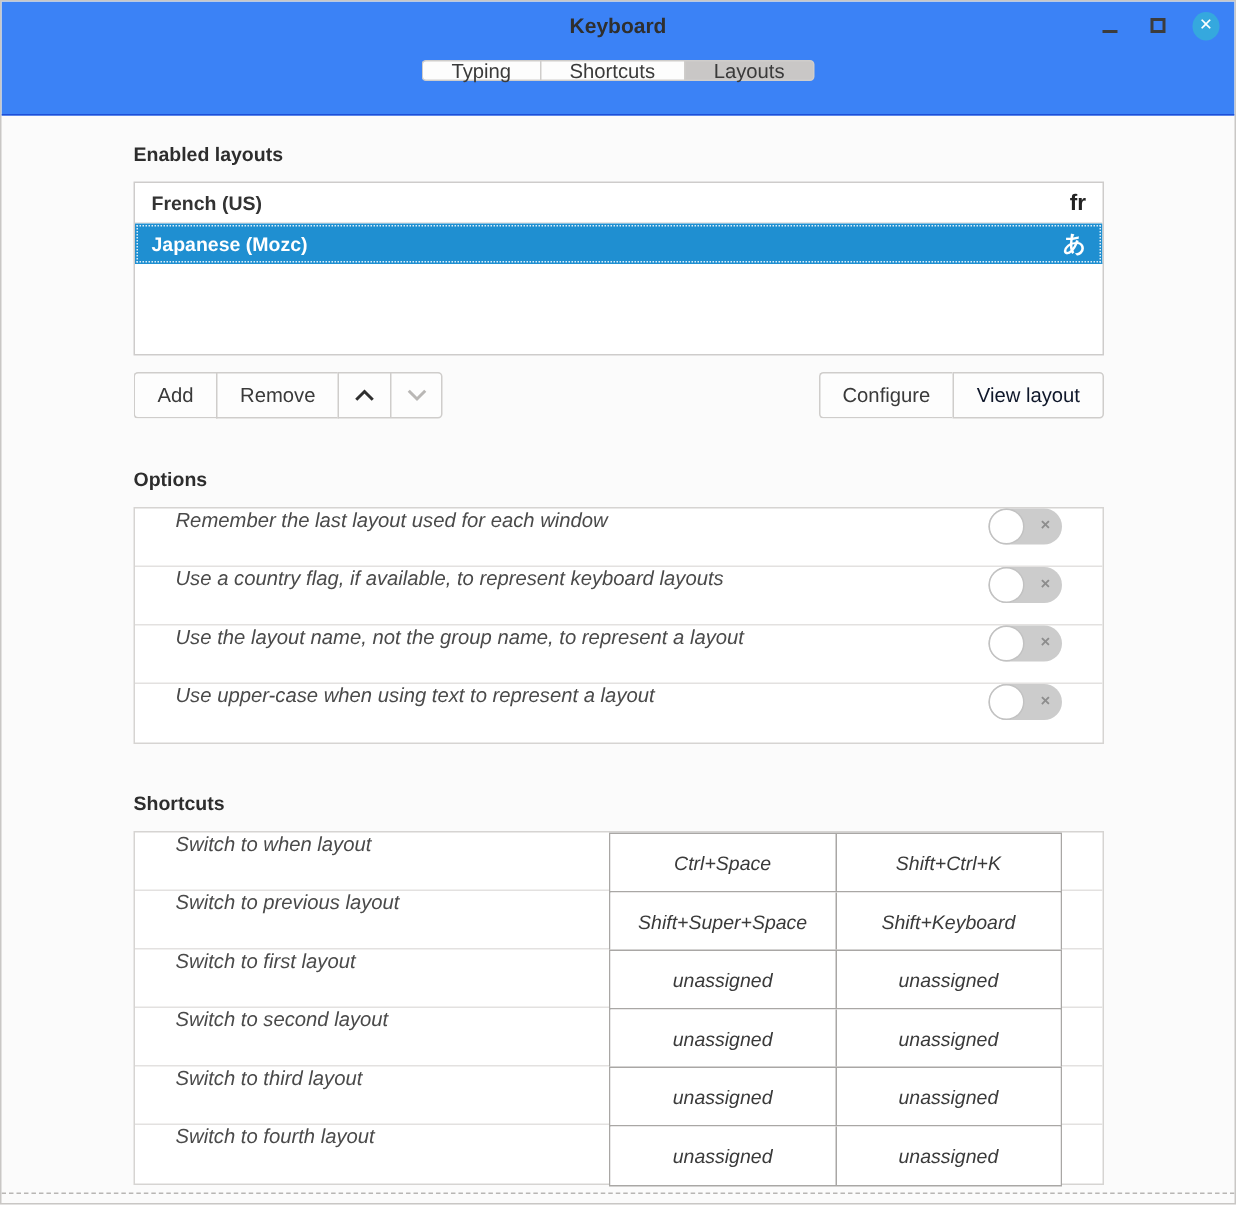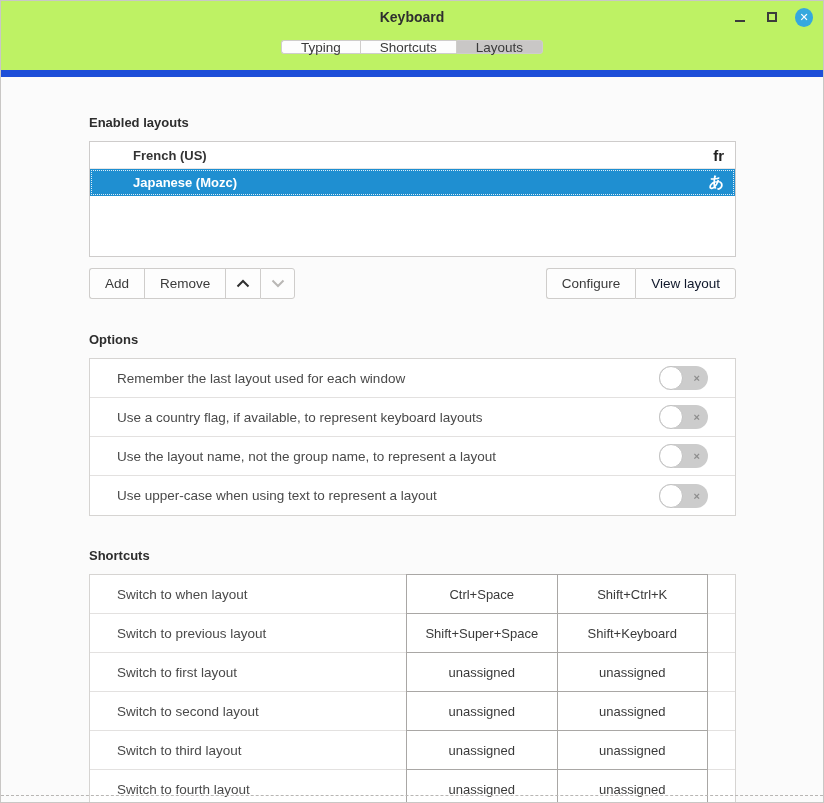--- a/index.html
+++ b/index.html
@@ -8,22 +8,22 @@
     font-family: "Liberation Sans", "DejaVu Sans", sans-serif;
     font-size: 13px;
     color: #3c3c3c;
     background: #fbfbfb;
     border: 1px solid #c9c7c5;
     position: relative;
   }
 
   
   .header {
-    background: #bef264;
-    border-bottom: 7px solid #1d4ed8;
+    background: #3b82f6;
+    border-bottom: 1px solid #1d4ed8;
     height: 76px;
     position: relative;
   }
   .titlebar {
     height: 32px;
     display: flex;
     align-items: center;
     justify-content: center;
     position: relative;
   }
@@ -78,40 +78,40 @@
   .tab:last-child { border-radius: 0 3px 3px 0; border-right-width: 1px; }
   .tab.active { background: #c9c7c6; }
 
   
   .content { padding: 0 87px 0 88px; }
   .section-heading {
     font-weight: 700;
     font-size: 13px;
     color: #2d2d2d;
   }
-  .h-layouts { margin-top: 38px; }
+  .h-layouts { margin-top: 18px; }
   .h-options { margin-top: 33px; }
   .h-shortcuts { margin-top: 32px; }
 
   
   .layout-list {
     margin-top: 11px;
     background: #ffffff;
     border: 1px solid #cecccb;
     height: 116px;
     overflow: hidden;
   }
   .layout-row {
     height: 27px;
     display: flex; align-items: center;
     padding: 0 11px;
     border-bottom: 1px solid #e8e6e5;
     cursor: pointer;
   }
-  .layout-row .layout-name { font-weight: 700; color: #333333; margin-left: 32px; }
+  .layout-row .layout-name { font-weight: 700; color: #333333; }
   .layout-row .layout-indicator { margin-left: auto; font-weight: 700; font-size: 15px; color: #222222; }
   .layout-row.selected {
     background: #1f8fd1;
     border-bottom: 1px solid #1f8fd1;
     outline: 1px dotted rgba(255,255,255,0.85);
     outline-offset: -2px;
   }
   .layout-row.selected .layout-name,
   .layout-row.selected .layout-indicator { color: #ffffff; }
 
@@ -143,24 +143,25 @@
 
   
   .panel {
     margin-top: 11px;
     background: #ffffff;
     border: 1px solid #d6d4d2;
   }
   .panel-row {
     height: 39px;
     display: flex;
-    align-items: center;
+    align-items: flex-start;
     border-bottom: 1px solid #e3e1e0;
     padding-left: 27px;
     padding-right: 27px;
+    font-style: italic;
   }
   .panel-row:last-child { border-bottom: none; }
   .option-label, .shortcut-label { color: #4a4a4a; font-size: 13.5px; }
 
   .toggle {
     margin-left: auto;
     width: 49px; height: 24px;
     background: #cccccc;
     border-radius: 12px;
     position: relative;

